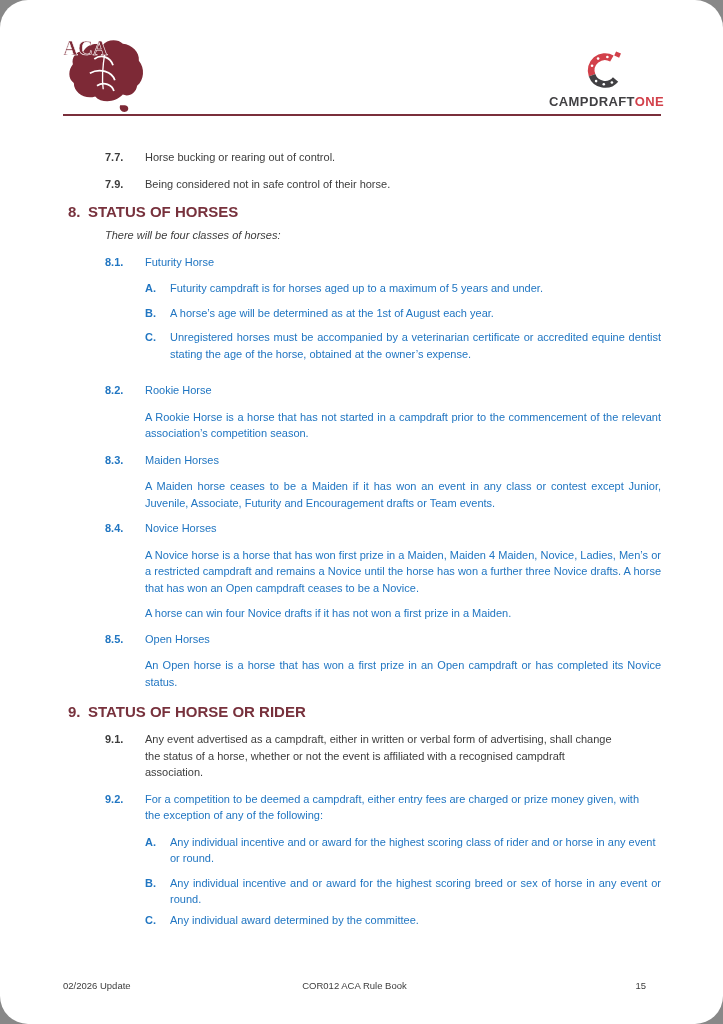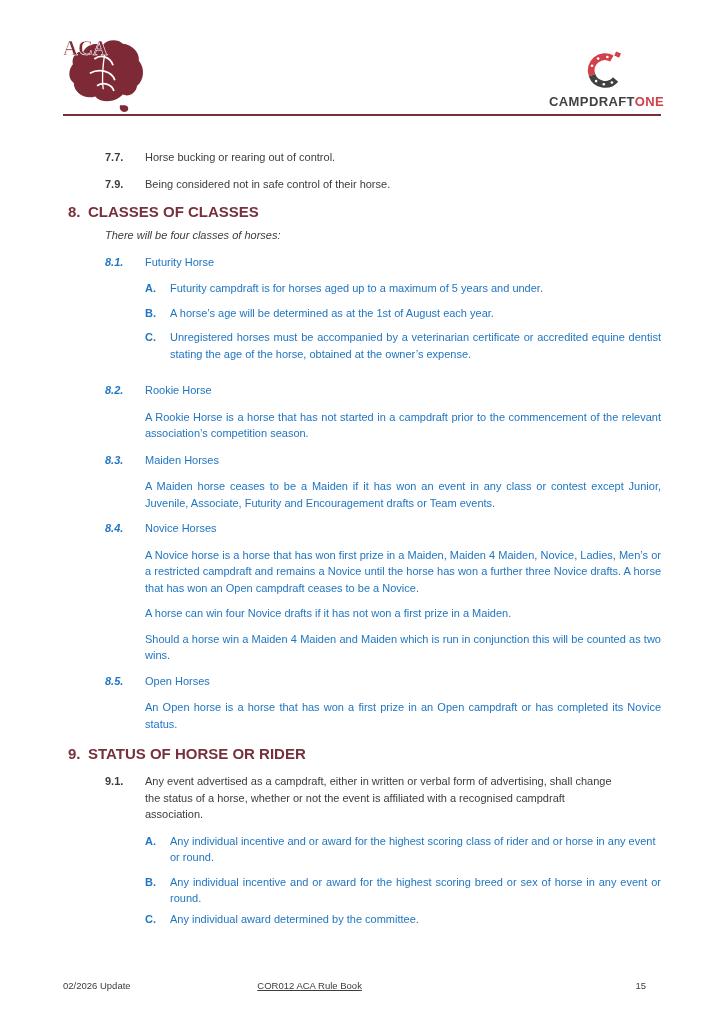--- a/index.html
+++ b/index.html
@@ -4,20 +4,21 @@
 <style>
   html,body { margin:0; padding:0; background:#888; }
   .page {
     position:relative;
     width:723px; height:1024px;
     background:#ffffff;
     font-family:"Liberation Sans", sans-serif;
     color:#3c3c3c;
     overflow:hidden;
     margin:0 auto;
+    border-radius:28px;
   }
   
   .aca-logo { position:absolute; left:60px; top:34px; width:90px; height:82px; }
   .brand { position:absolute; right:62px; top:46px; width:112px; text-align:left; }
   .brand svg { display:block; margin:0 auto 2px auto; }
   .brand-text { font-size:13px; font-weight:bold; letter-spacing:.4px; color:#414043; white-space:nowrap; }
   .brand-text .one { color:#d2404a; }
   .header-rule { position:absolute; left:63px; right:62px; top:114px; height:2px; background:#7a2f3b; }
 
   
@@ -27,37 +28,37 @@
   .num-row .num { flex:0 0 40px; font-weight:bold; }
   .num-row .txt { flex:1; }
 
   h2.sec { margin:10px 0 5px 0; font-size:15px; line-height:20px; font-weight:bold; color:#77313c; display:flex; }
   h2.sec .sec-num { flex:0 0 20px; margin-left:5px; }
 
   .intro { margin:0 0 10px 42px;font-style:italic; }
 
   .blue { color:#2176c2; }
   .title-row { margin-top:10px; }
-  .title-row .num { font-weight:bold;font-style:italic; }
+  .title-row .num { font-weight:bold; }
   .title-row .txt { font-weight:normal; }
 
   .sub-row { display:flex; margin:8px 0 8px 82px; color:#2176c2; }
   .sub-row .letter { flex:0 0 25px; font-weight:bold; }
   .sub-row .txt { flex:1; text-align:justify; }
 
   .para { margin:8px 0 9px 82px; color:#2176c2; text-align:justify; }
   .para.ragged { text-align:left; }
 
   .w473 { max-width:473px; text-align:left; }
   .w505 { max-width:505px; text-align:left; }
 
   
   footer { position:absolute; left:63px; right:62px; top:980px; font-size:9.5px; color:#3c3c3c; display:flex; }
   footer .f-left { flex:1; text-align:left; }
-  footer .f-center { flex:1; text-align:left;text-decoration:underline; }
+  footer .f-center { flex:1; text-align:center; }
   footer .f-right { flex:1; text-align:right; padding-right:15px; }
 </style>
 </head>
 <body>
 
 <div class="page">
 
   <div class="aca-logo">
     <svg viewBox="0 0 100 92" width="90" height="82">
       <path fill="#7d2936" d="M14 34 C12 26 18 19 26 19 C30 12 40 9 47 13 C52 6 64 5 70 11 C80 12 89 20 88 30 C95 38 94 52 86 58 C85 66 77 71 70 68 C62 77 46 78 39 70 C28 74 15 66 15 55 C8 50 9 40 14 34 Z"></path>
@@ -93,21 +94,21 @@
       <span class="num">7.7.</span>
       <span class="txt">Horse bucking or rearing out of control.</span>
     </div>
     <div class="num-row">
       <span class="num">7.9.</span>
       <span class="txt">Being considered not in safe control of their horse.</span>
     </div>
 
     <h2 class="sec">
       <span class="sec-num">8.</span>
-      <span>CLASSES OF CLASSES</span>
+      <span>STATUS OF HORSES</span>
     </h2>
     <p class="intro">There will be four classes of horses:</p>
 
     <div class="num-row title-row blue">
       <span class="num">8.1.</span>
       <span class="txt">Futurity Horse</span>
     </div>
     <div class="sub-row">
       <span class="letter">A.</span>
       <span class="txt">Futurity campdraft is for horses aged up to a maximum of 5 years and under.</span>
@@ -132,38 +133,41 @@
       <span class="txt">Maiden Horses</span>
     </div>
     <p class="para">A Maiden horse ceases to be a Maiden if it has won an event in any class or contest except Junior, Juvenile, Associate, Futurity and Encouragement drafts or Team events.</p>
 
     <div class="num-row title-row blue" style="margin-top:6px">
       <span class="num">8.4.</span>
       <span class="txt">Novice Horses</span>
     </div>
     <p class="para">A Novice horse is a horse that has won first prize in a Maiden, Maiden 4 Maiden, Novice, Ladies, Men’s or a restricted campdraft and remains a Novice until the horse has won a further three Novice drafts. A horse that has won an Open campdraft ceases to be a Novice.</p>
     <p class="para ragged">A horse can win four Novice drafts if it has not won a first prize in a Maiden.</p>
-    <p class="para">Should a horse win a Maiden 4 Maiden and Maiden which is run in conjunction this will be counted as two wins.</p>
 
     <div class="num-row title-row blue" style="margin-top:4px">
       <span class="num">8.5.</span>
       <span class="txt">Open Horses</span>
     </div>
     <p class="para">An Open horse is a horse that has won a first prize in an Open campdraft or has completed its Novice status.</p>
 
     <h2 class="sec" style="margin-top:12px">
       <span class="sec-num">9.</span>
       <span>STATUS OF HORSE OR RIDER</span>
     </h2>
 
     <div class="num-row" style="margin-top:9px">
       <span class="num">9.1.</span>
       <span class="txt w473">Any event advertised as a campdraft, either in written or verbal form of advertising, shall change the status of a horse, whether or not the event is affiliated with a recognised campdraft association.</span>
     </div>
 
+    <div class="num-row blue" style="margin-top:9px">
+      <span class="num">9.2.</span>
+      <span class="txt w505">For a competition to be deemed a campdraft, either entry fees are charged or prize money given, with the exception of any of the following:</span>
+    </div>
     <div class="sub-row" style="margin-top:9px">
       <span class="letter">A.</span>
       <span class="txt ragged" style="text-align:left">Any individual incentive and or award for the highest scoring class of rider and or horse in any event or round.</span>
     </div>
     <div class="sub-row" style="margin:6px 0 4px 82px">
       <span class="letter">B.</span>
       <span class="txt">Any individual incentive and or award for the highest scoring breed or sex of horse in any event or round.</span>
     </div>
     <div class="sub-row" style="margin:0 0 0 82px">
       <span class="letter">C.</span>

